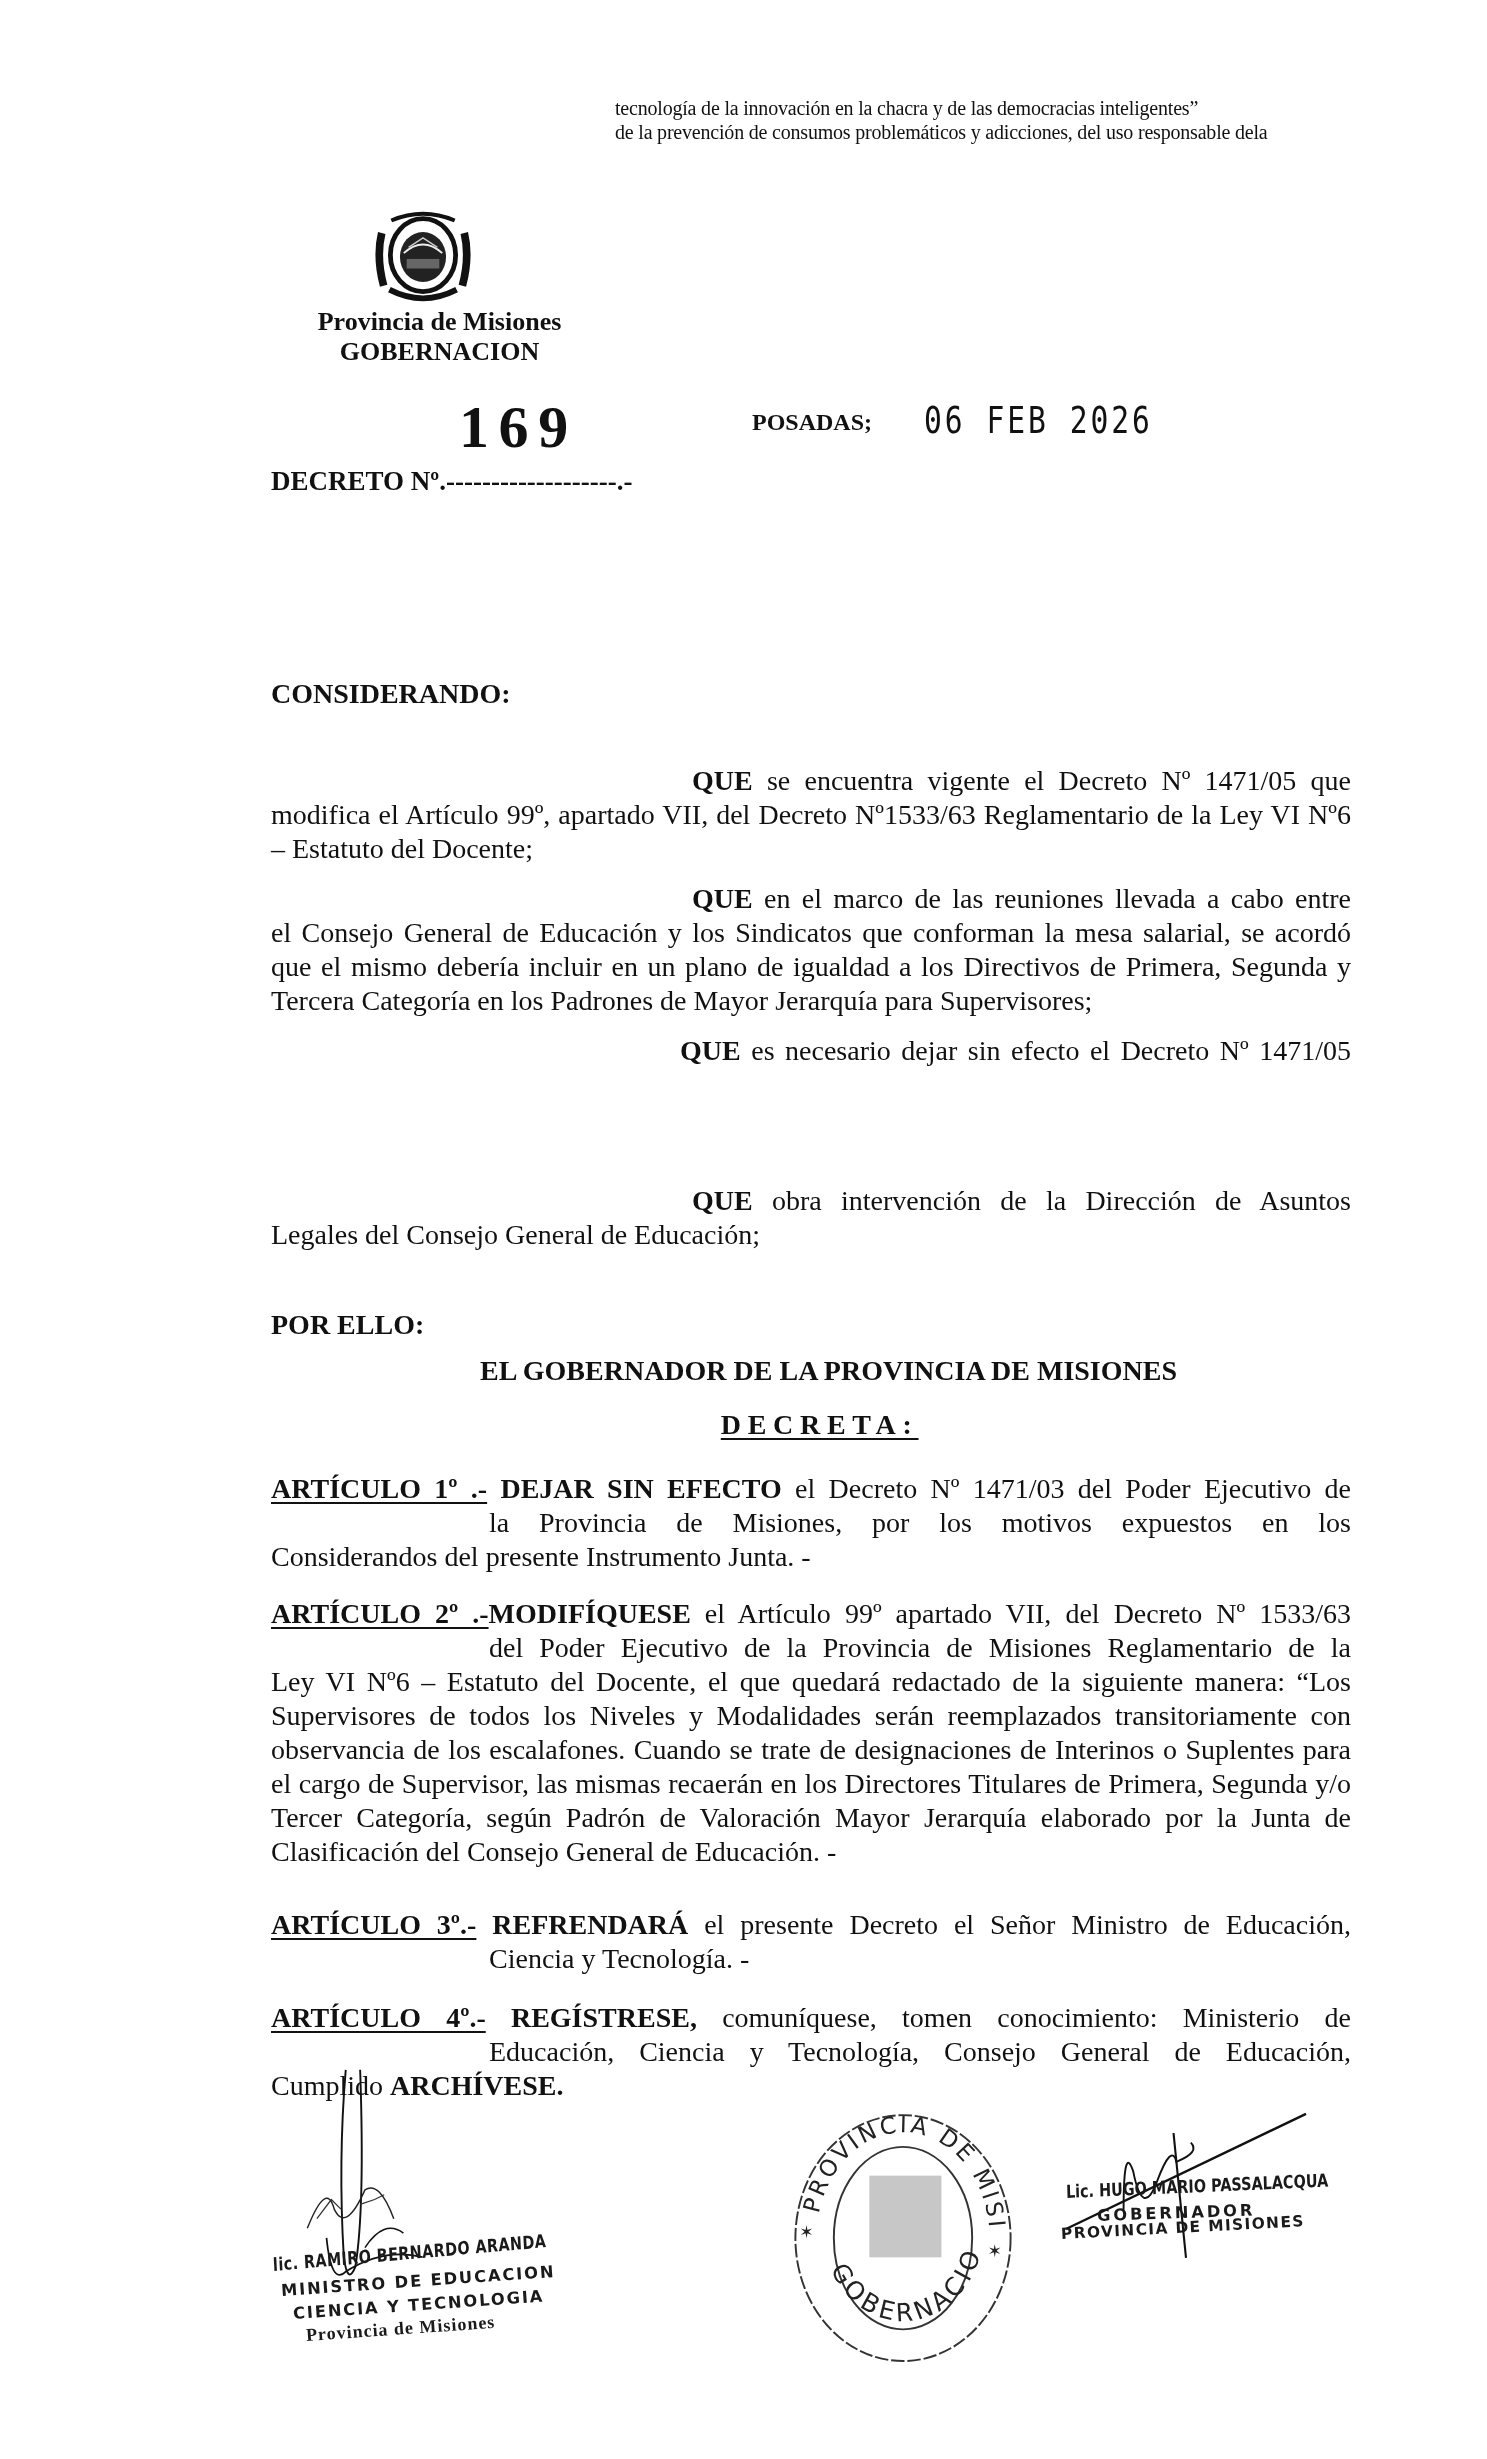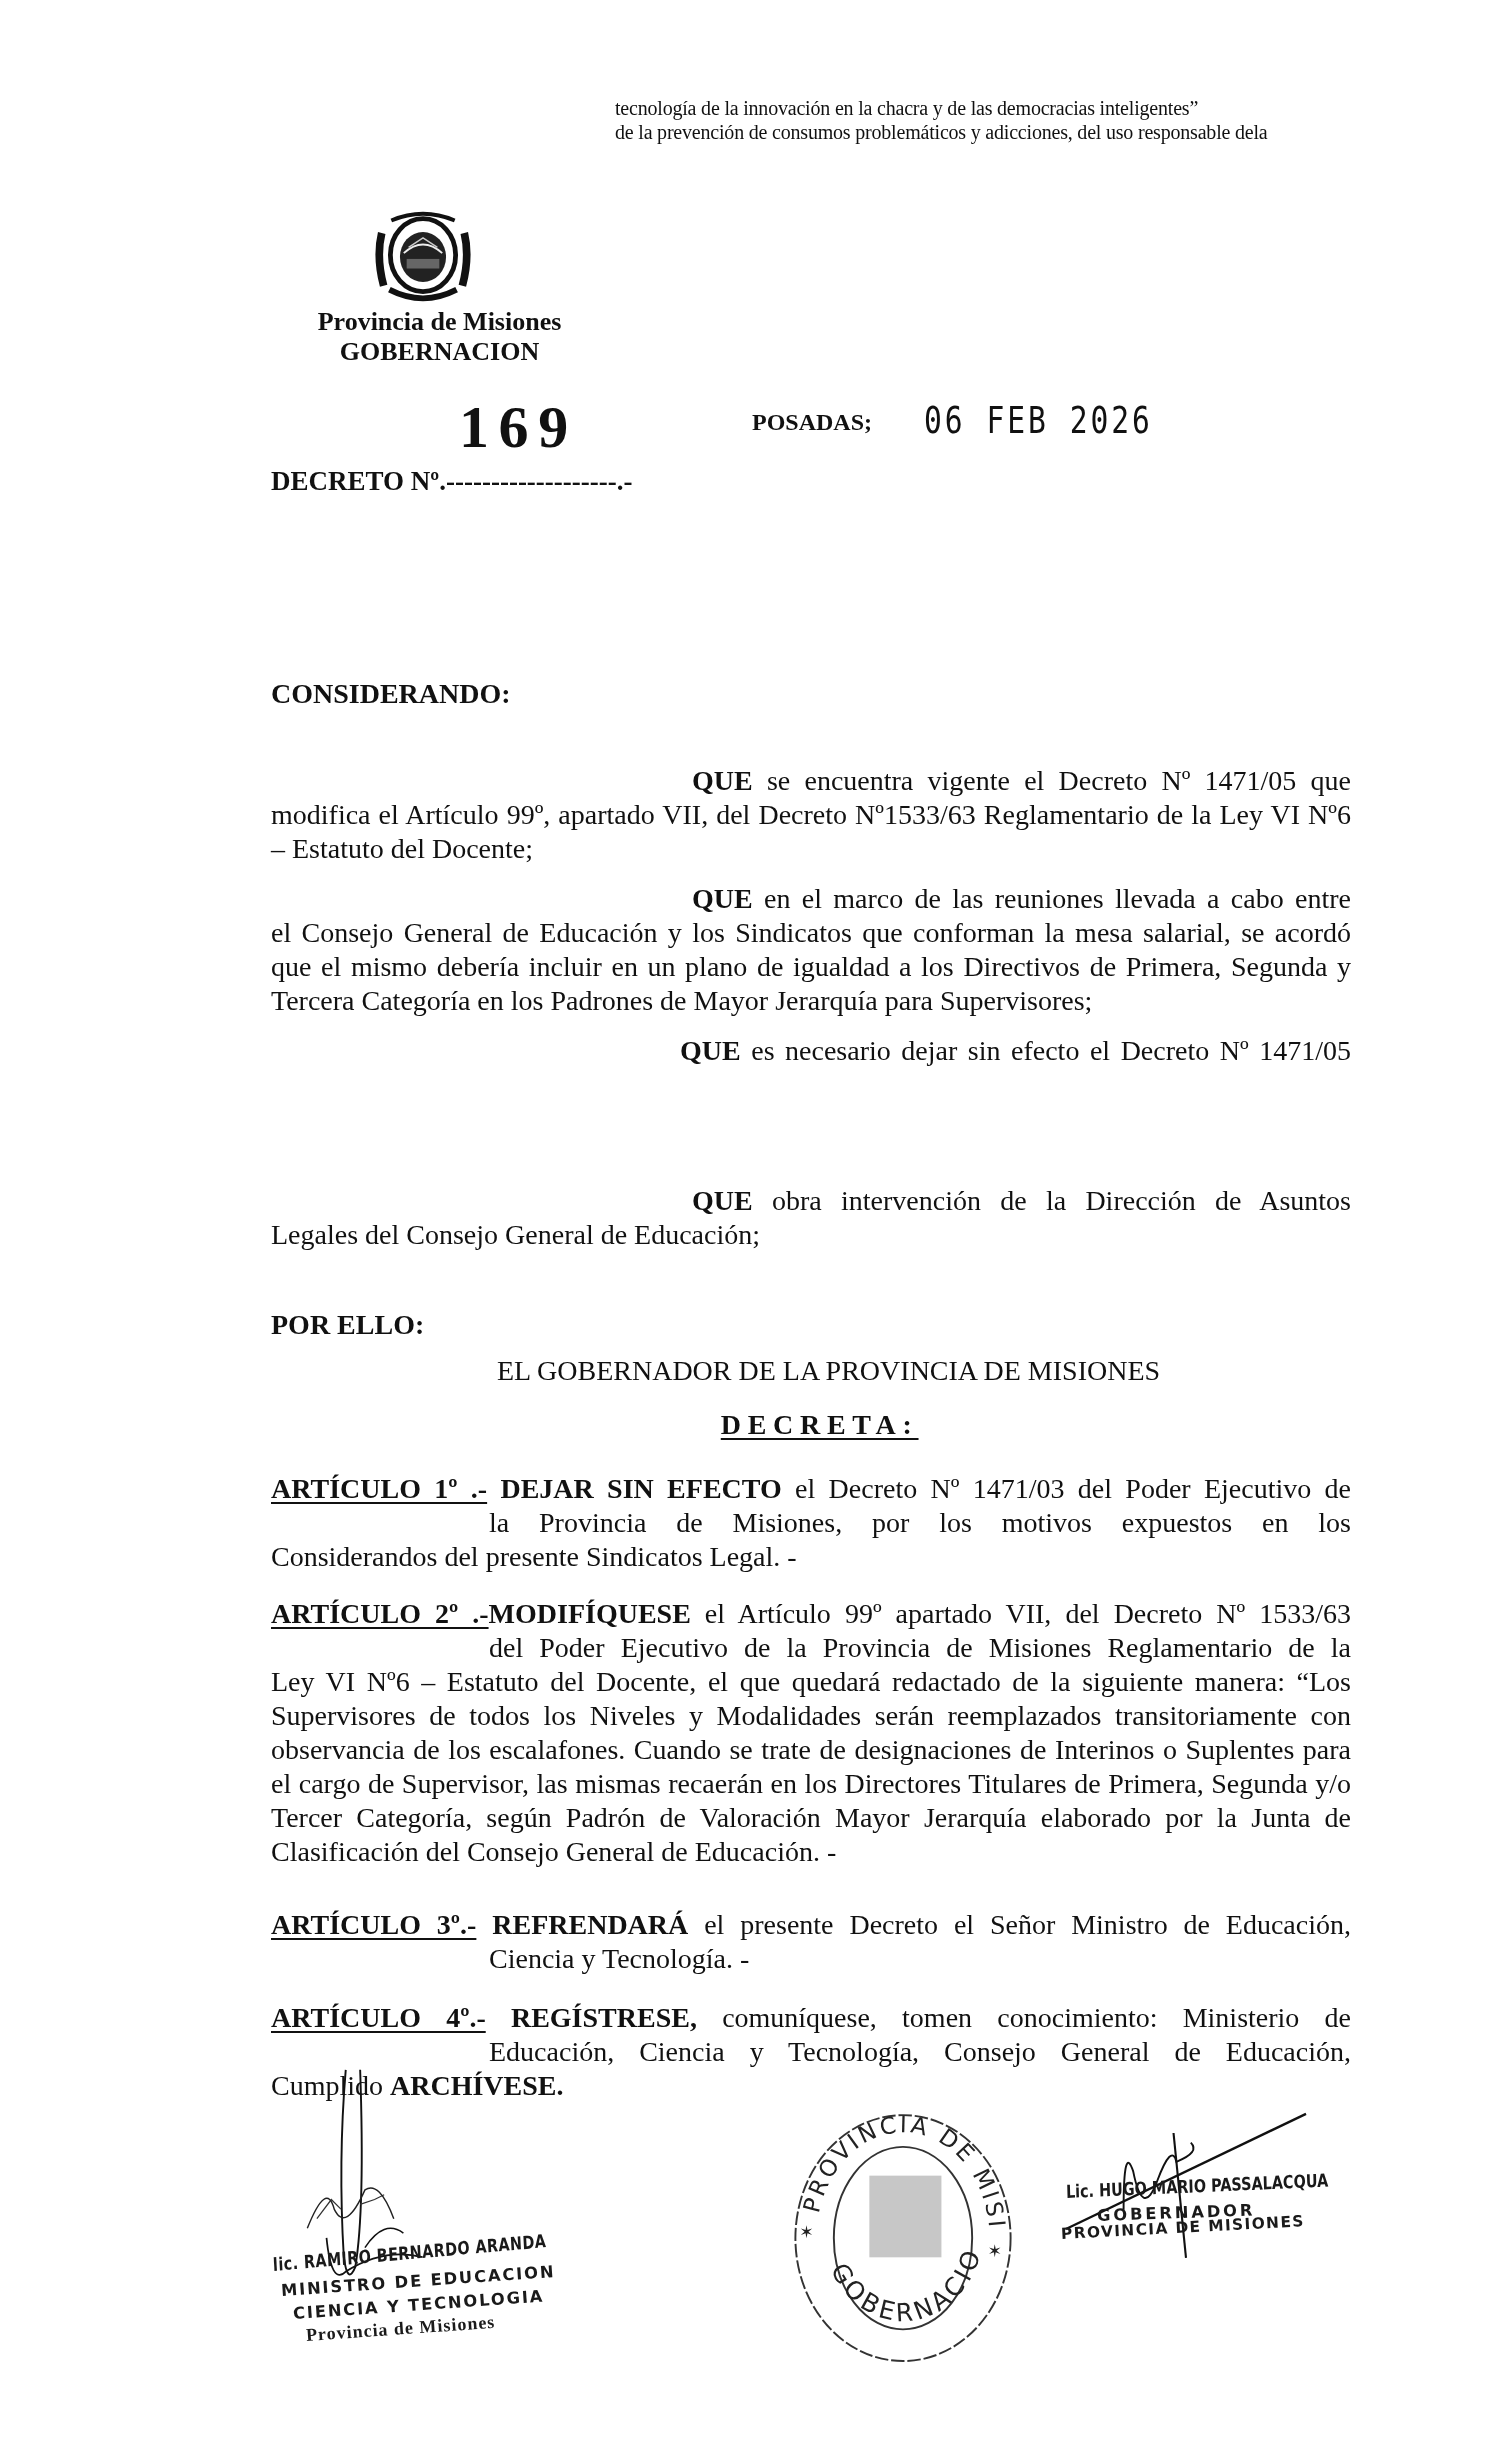--- a/index.html
+++ b/index.html
@@ -20,21 +20,21 @@
   .posadas { left: 752px; top: 403px; font-weight: bold; font-size: 24px; line-height: 38px; }
   .date-stamp { left: 924px; top: 396px; font-family: "DejaVu Sans Mono", monospace;
     font-size: 38px; letter-spacing: 3.8px; transform: scaleX(0.78); transform-origin: left; line-height: 48px; }
   .decreto-label { left: 271px; top: 465px; font-weight: bold; font-size: 27px; line-height: 33px; }
   .para { left: 271px; width: 1080px; font-size: 28px; line-height: 34px;
     text-align: justify; }
   .para .first { display: block; text-align: right; text-align-last: justify; padding-left: 428px; }
   .para.p-indent .first { padding-left: 421px; }
   b { font-weight: bold; }
   .heading { left: 271px; font-weight: bold; font-size: 28px; line-height: 34px; }
-  .center-head { left: 271px; width: 1080px; text-align: center; font-weight: normal; font-size: 28px; line-height: 34px; }
+  .center-head { left: 271px; width: 1080px; text-align: center; font-weight: bold; font-size: 28px; line-height: 34px; }
   .decreta { left: 271px; width: 1080px; text-align: center; font-weight: bold; font-size: 28px;
     letter-spacing: 6.7px; line-height: 34px; }
   .decreta span { text-decoration: underline; text-decoration-thickness: 1.9px; text-underline-offset: 3.8px; }
   .art { left: 271px; width: 1080px; font-size: 28px; line-height: 34px; text-align: justify; }
   .art .lead { display: block; text-align-last: justify; }
   .art .cont { display: block; padding-left: 218px; text-align-last: justify; }
   .art .rest { display: block; }
   .art .lastline { text-align-last: left; }
   .art-label { font-weight: bold; text-decoration: underline; text-decoration-thickness: 1.9px; text-underline-offset: 3.8px; }
   .sig-block { font-family: "DejaVu Sans", sans-serif; font-weight: bold; color: #1a1a1a; }
@@ -103,21 +103,21 @@
   <span>Legales del Consejo General de Educación;</span>
 </div>
 
 <div class="abs heading" style="top:1308px;">POR ELLO:</div>
 <div class="abs center-head" style="top:1354px; padding-left:35px; box-sizing:border-box;">EL GOBERNADOR DE LA PROVINCIA DE MISIONES</div>
 <div class="abs decreta" style="top:1408px; padding-left:17.3px; box-sizing:border-box;"><span>DECRETA:</span></div>
 
 <div class="abs art" style="top:1472px;">
   <span class="lead"><span class="art-label">ARTÍCULO 1º .-</span> <b>DEJAR SIN EFECTO</b> <span>el Decreto Nº 1471/03 del Poder Ejecutivo de</span></span>
   <span class="cont">la Provincia de Misiones, por los motivos expuestos en los</span>
-  <span class="rest lastline">Considerandos del presente Sindicatos Legal. -</span>
+  <span class="rest lastline">Considerandos del presente Instrumento Junta. -</span>
 </div>
 
 <div class="abs art" style="top:1597px;">
   <span class="lead"><span class="art-label">ARTÍCULO 2º .-</span><b>MODIFÍQUESE</b> <span>el Artículo 99º apartado VII, del Decreto Nº 1533/63</span></span>
   <span class="cont">del Poder Ejecutivo de la Provincia de Misiones Reglamentario de la</span>
   <span class="rest" style="display:block;">Ley VI Nº6 – Estatuto del Docente, el que quedará redactado de la siguiente manera: “Los Supervisores de todos los Niveles y Modalidades serán reemplazados transitoriamente con observancia de los escalafones. Cuando se trate de designaciones de Interinos o Suplentes para el cargo de Supervisor, las mismas recaerán en los Directores Titulares de Primera, Segunda y/o Tercer Categoría, según Padrón de Valoración Mayor Jerarquía elaborado por la Junta de Clasificación del Consejo General de Educación. -</span>
 </div>
 
 <div class="abs art" style="top:1908px;">
   <span class="lead"><span class="art-label">ARTÍCULO 3º.-</span> <b>REFRENDARÁ</b> <span>el presente Decreto el Señor Ministro de Educación,</span></span>

